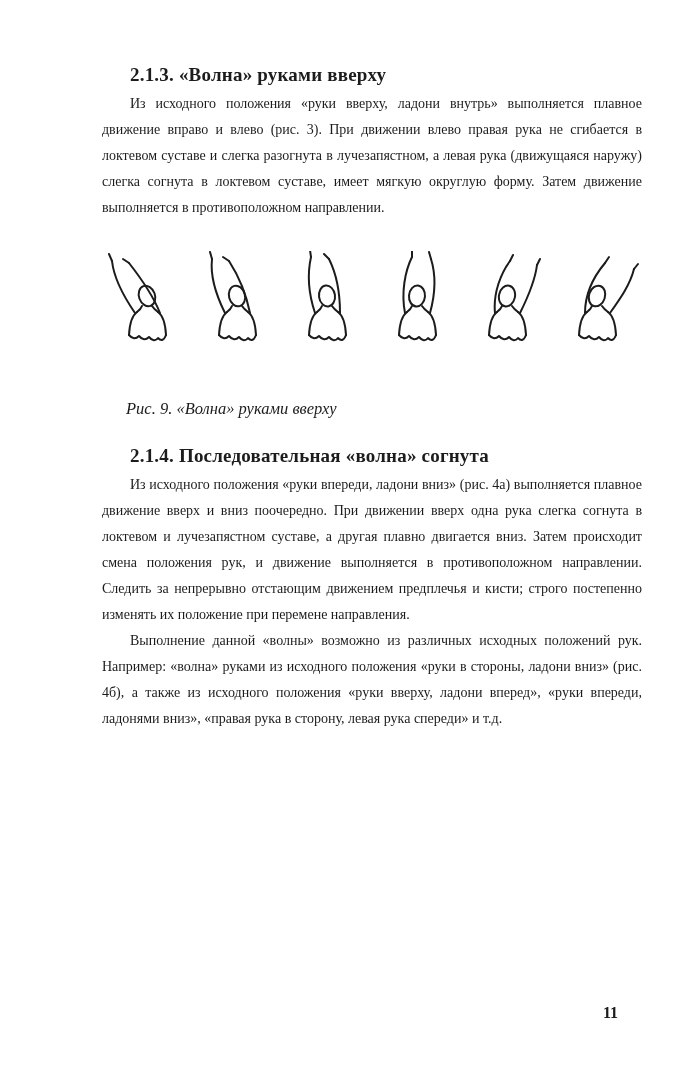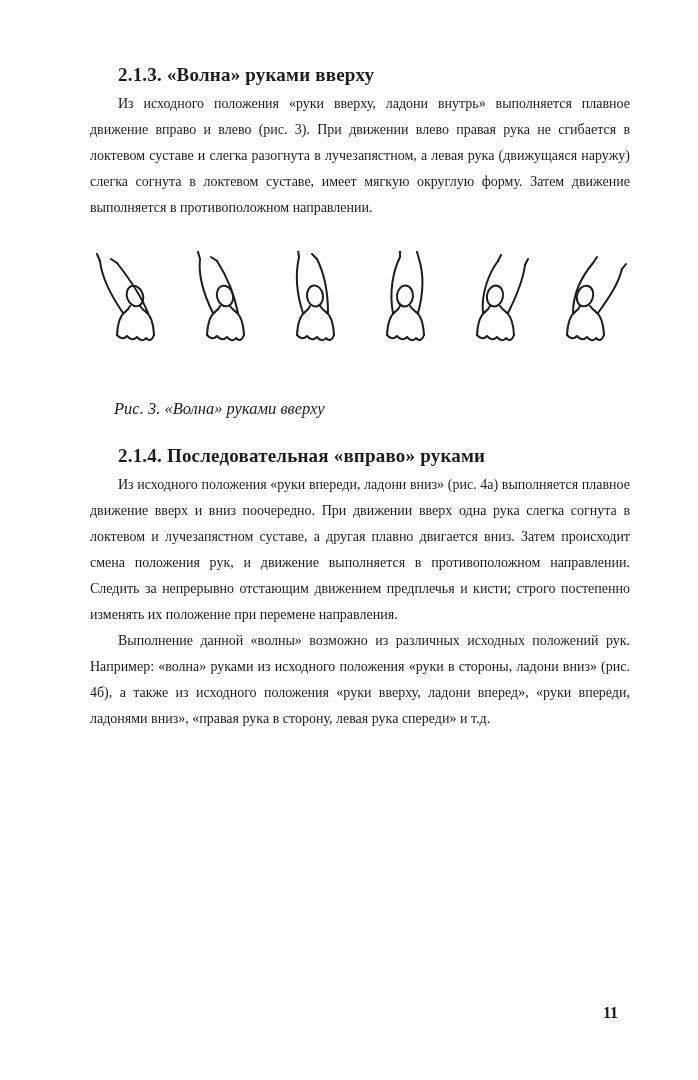--- a/index.html
+++ b/index.html
@@ -13,21 +13,21 @@
     width: 698px;
     height: 1080px;
     margin: 0 auto;
     background: #ffffff;
     color: #1c1c1c;
     font-family: "Liberation Serif", "DejaVu Serif", serif;
     overflow: hidden;
   }
   .content {
     position: absolute;
-    left: 90px;
+    left: 102px;
     top: 64px;
     width: 540px;
   }
   .section-heading {
     font-size: 19px;
     font-weight: bold;
     margin: 0 0 5px 0;
     padding-left: 28px;
     letter-spacing: 0.2px;
   }
@@ -142,24 +142,24 @@
               <path d="M50 55 Q52 58 56 61"></path>
               <path d="M33 62 C33 42 43 24 53 12"></path>
               <path d="M53 12 l4 -6"></path>
               <path d="M58 62 C68 48 78 34 82 18"></path>
               <path d="M82 18 l4 -5"></path>
               <path d="M35 61 Q28 66 27 84"></path>
               <path d="M56 61 Q63 66 64 84"></path>
               <path d="M27 84 q5 6 10 1 q5 6 10 1 q5 6 9 1 q5 5 8 -3"></path>
             </g>
           </svg></div>
-      <div class="figure-caption">Рис. 3. «Волна» руками вверху</div>
+      <div class="figure-caption">Рис. 9. «Волна» руками вверху</div>
     </div>
 
-    <h2 class="section-heading second">2.1.4. Последовательная «вправо» руками</h2>
+    <h2 class="section-heading second">2.1.4. Последовательная «волна» согнута</h2>
 
     <p class="body-text">Из исходного положения «руки впереди, ладони вниз» (рис. 4а) выполняется плавное движение вверх и вниз поочередно. При движении вверх одна рука слегка согнута в локтевом и лучезапястном суставе, а другая плавно двигается вниз. Затем происходит смена положения рук, и движение выполняется в противоположном направлении. Следить за непрерывно отстающим движением предплечья и кисти; строго постепенно изменять их положение при перемене направления.</p>
 
     <p class="body-text">Выполнение данной «волны» возможно из различных исходных положений рук. Например: «волна» руками из исходного положения «руки в стороны, ладони вниз» (рис. 4б), а также из исходного положения «руки вверху, ладони вперед», «руки впереди, ладонями вниз», «правая рука в сторону, левая рука спереди» и т.д.</p>
 
   </div>
 
   <div class="page-number">11</div>
 </div>
 

